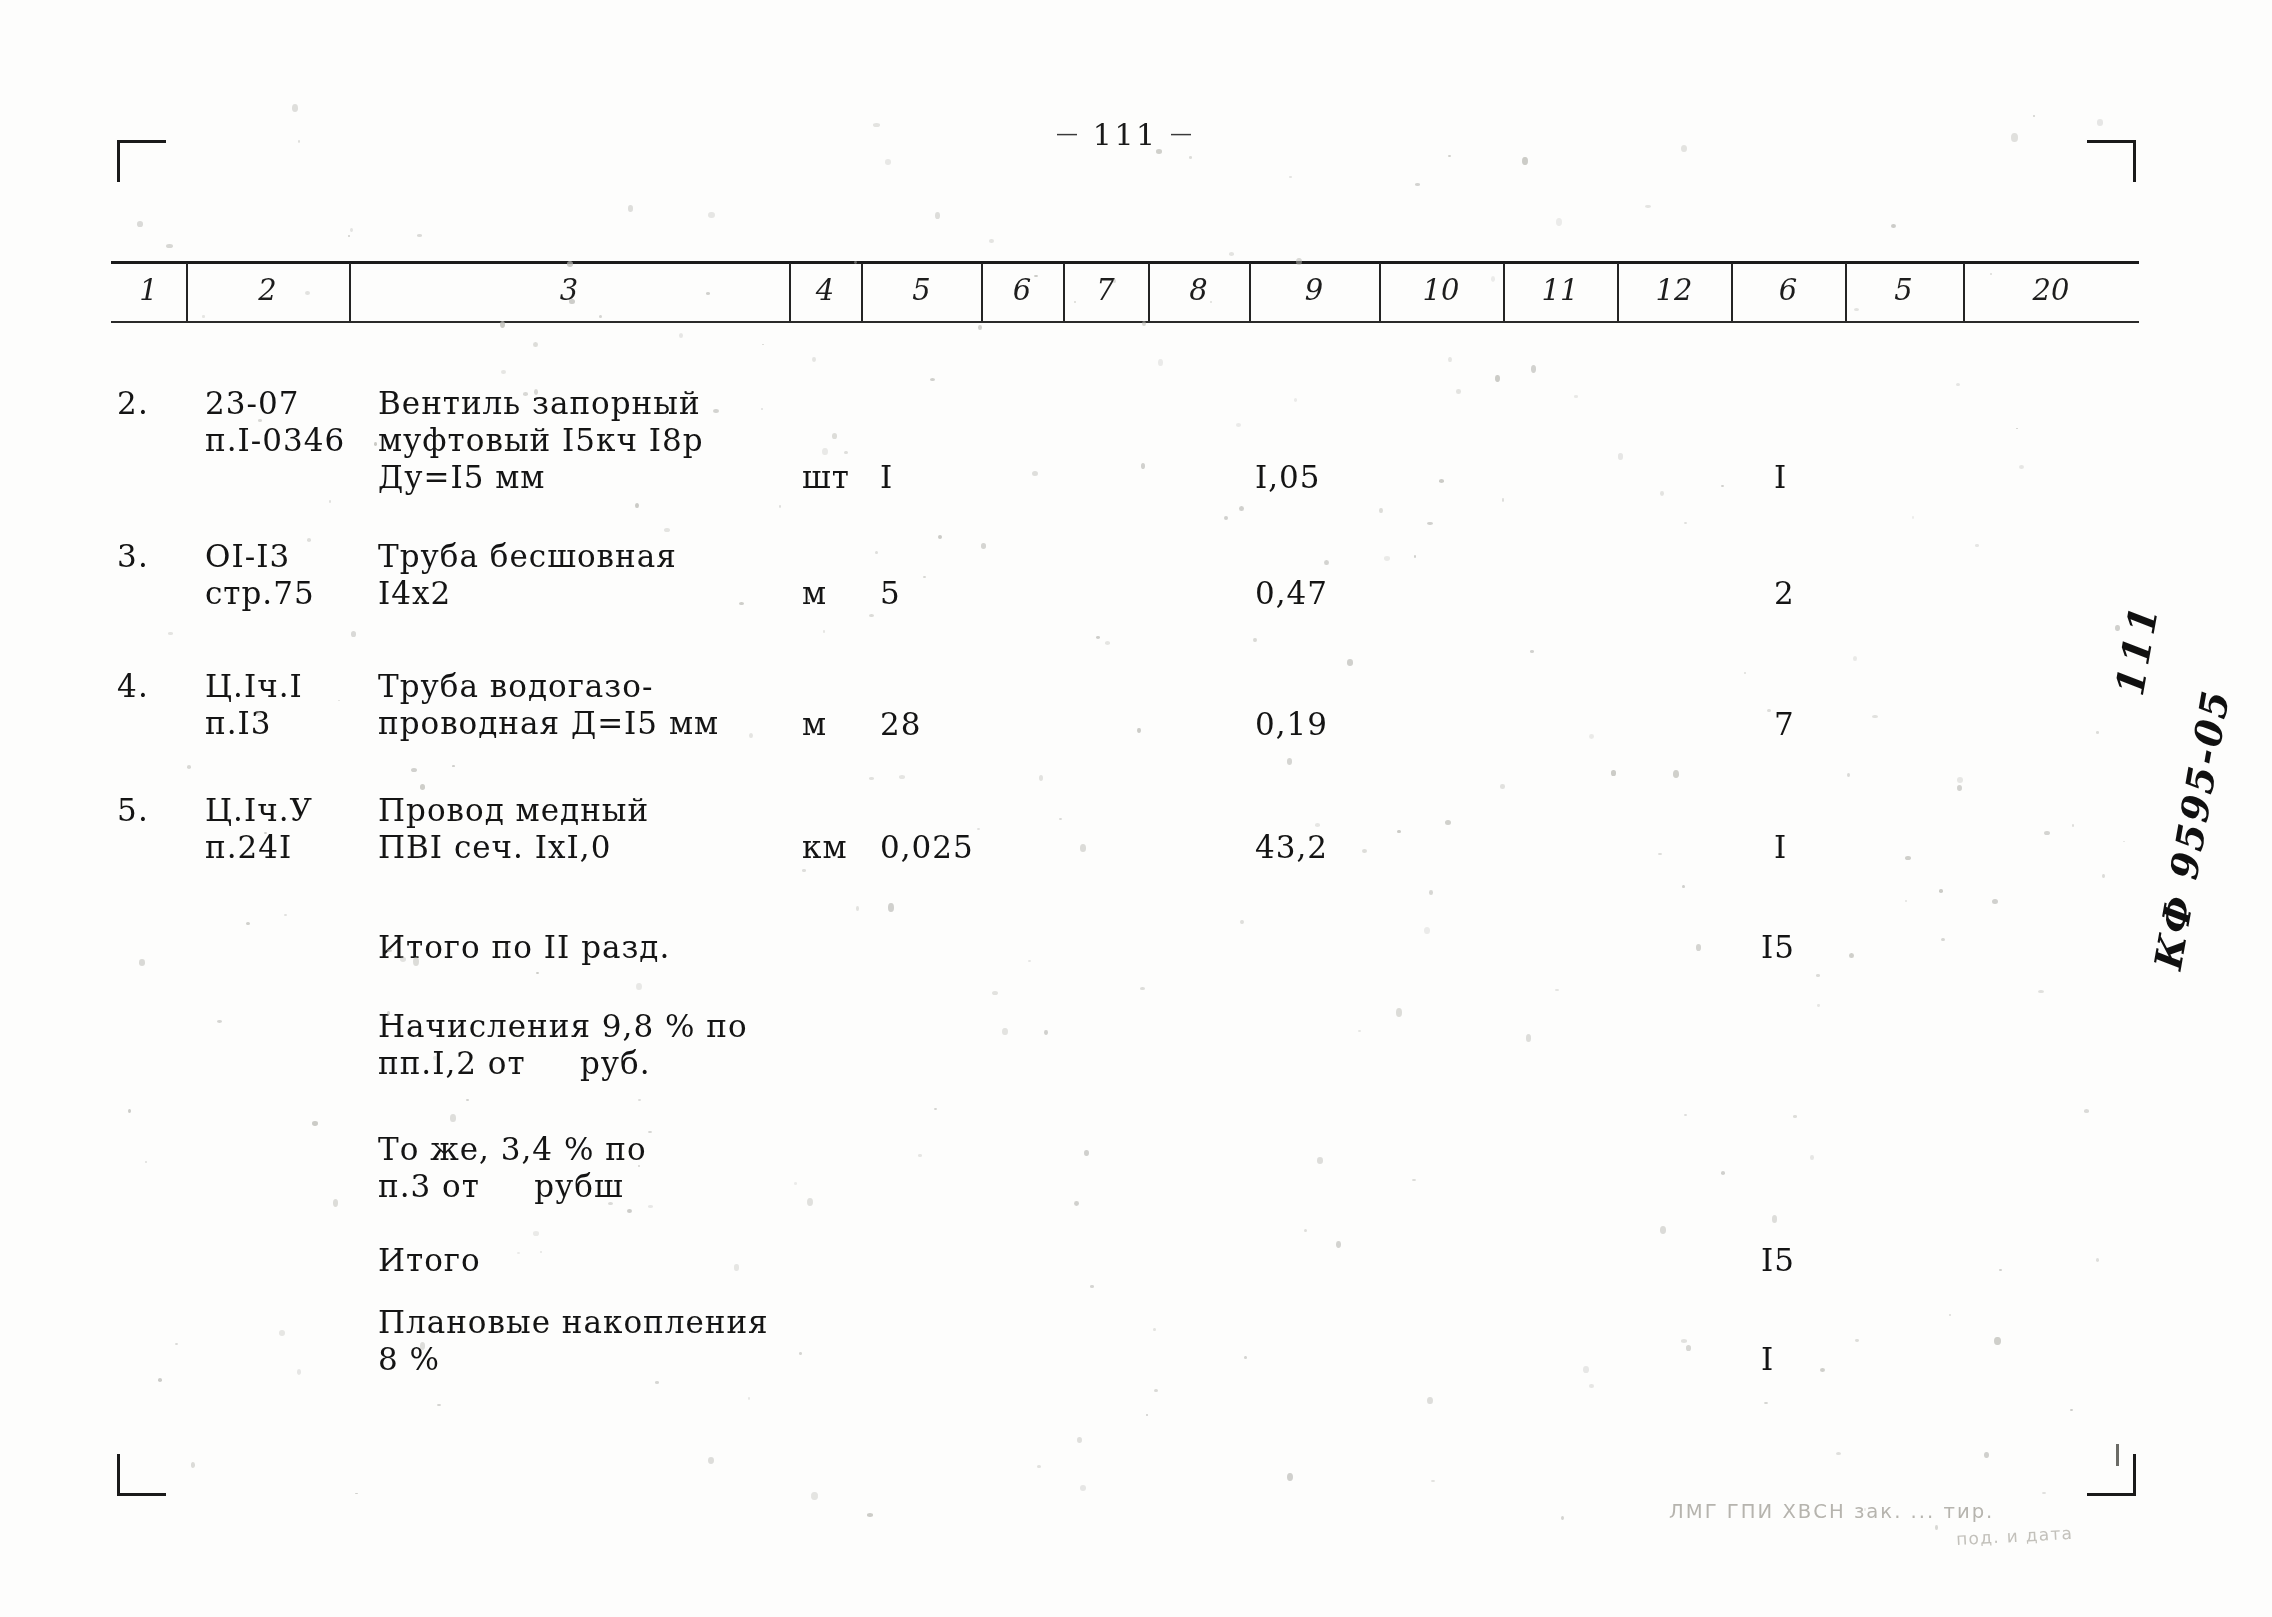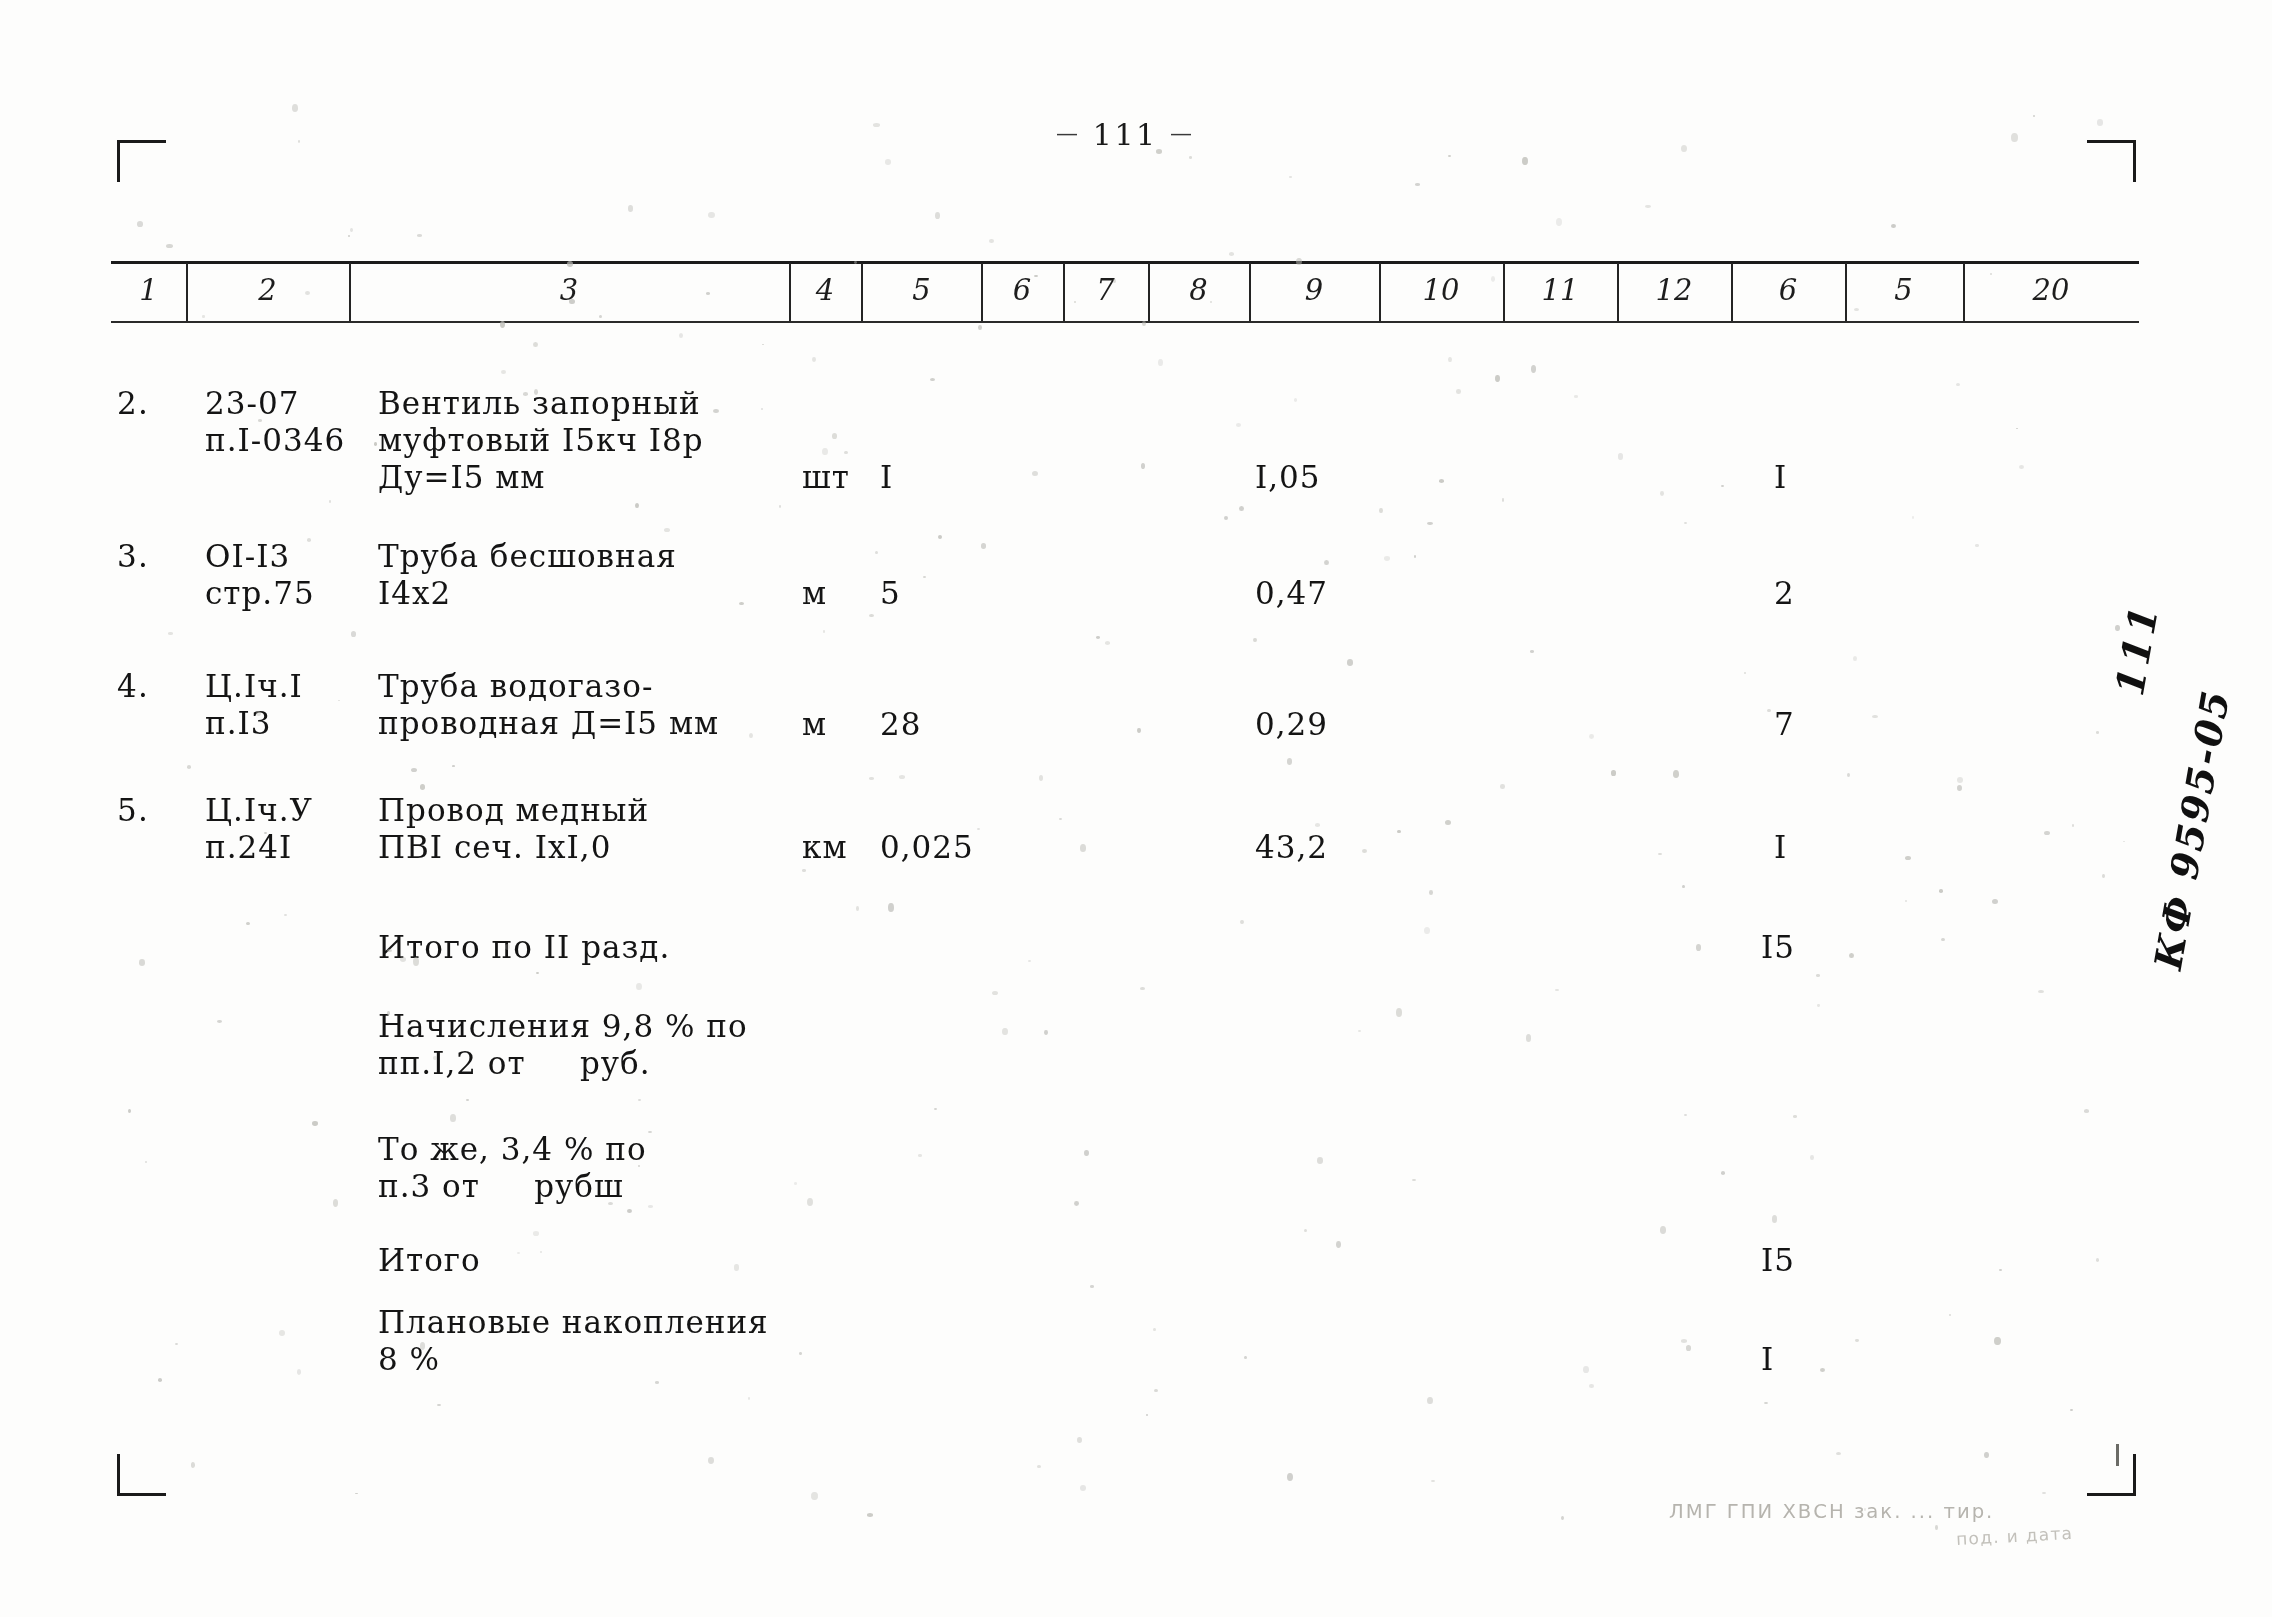--- a/index.html
+++ b/index.html
@@ -234,21 +234,21 @@
       <div class="cell num" style="left: 880px; top: 575px;">5</div>
       <div class="cell num" style="left: 1255px; top: 575px;">0,47</div>
       <div class="cell num" style="left: 1774px; top: 575px;">2</div>
       <div class="cell idx" style="left: 117px; top: 668px;">4.</div>
       <div class="cell" style="left: 205px; top: 668px;">Ц.Iч.I
 п.I3</div>
       <div class="cell" style="left: 378px; top: 668px;">Труба водогазо-
 проводная Д=I5 мм</div>
       <div class="cell num" style="left: 802px; top: 706px;">м</div>
       <div class="cell num" style="left: 880px; top: 706px;">28</div>
-      <div class="cell num" style="left: 1255px; top: 706px;">0,29</div>
+      <div class="cell num" style="left: 1255px; top: 706px;">0,19</div>
       <div class="cell num" style="left: 1774px; top: 706px;">7</div>
       <div class="cell idx" style="left: 117px; top: 792px;">5.</div>
       <div class="cell" style="left: 205px; top: 792px;">Ц.Iч.У
 п.24I</div>
       <div class="cell" style="left: 378px; top: 792px;">Провод медный
 ПВI сеч. IxI,0</div>
       <div class="cell num" style="left: 802px; top: 829px;">км</div>
       <div class="cell num" style="left: 880px; top: 829px;">0,025</div>
       <div class="cell num" style="left: 1255px; top: 829px;">43,2</div>
       <div class="cell num" style="left: 1774px; top: 829px;">I</div>

